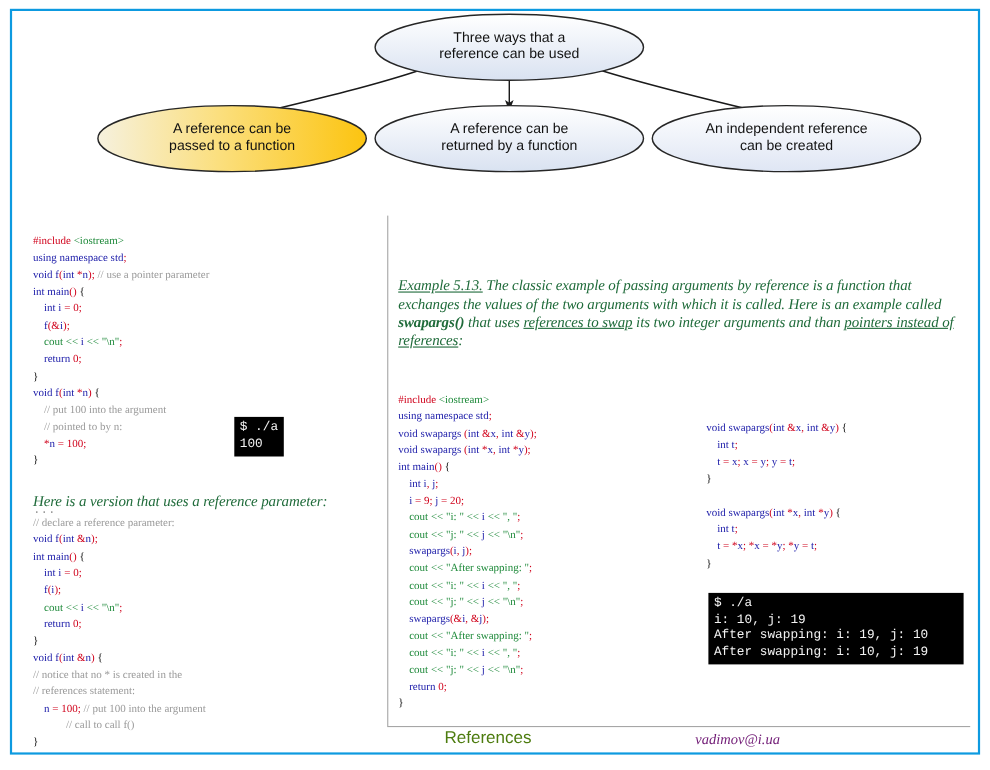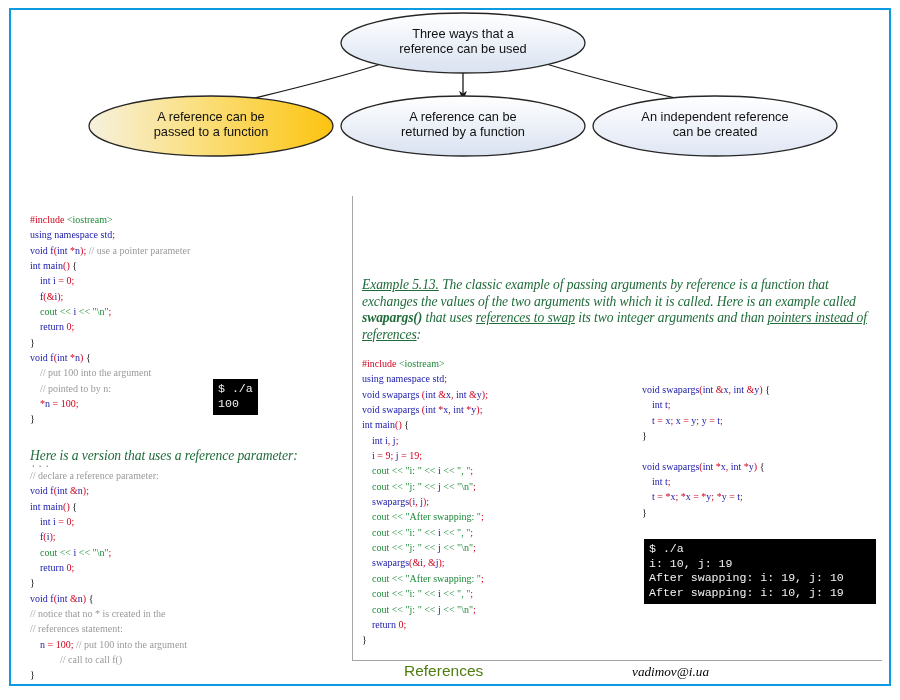--- a/index.html
+++ b/index.html
@@ -47,21 +47,21 @@
     font-style:italic;
     color:#1f6b3a;
     font-size:13.6px;
     line-height:16.5px;
     letter-spacing:-0.1px;
   }
   .prose .u{text-decoration:underline;}
   .prose .b{font-weight:bold;font-style:italic;}
 
   #ex512{position:absolute;left:30px;top:166px;width:300px;}
-  #ex513{position:absolute;left:362px;top:277px;width:520px;}
+  #ex513{position:absolute;left:362px;top:252px;width:520px;}
   #refpara{position:absolute;left:30px;top:448px;width:320px;}
 
   
   .code{
     font-family:Liberation Serif, serif;
     font-size:10px;
     line-height:15.35px;
     white-space:pre;
     color:#1a1aa8;
   }
@@ -104,21 +104,21 @@
   
   #footer-title{
     position:absolute;left:404px;top:662px;
     font-family:"Liberation Sans",sans-serif;
     font-size:15.5px;color:#4d7c0f;
   }
   #footer-mail{
     position:absolute;right:27px;top:664px;
     font-family:"Liberation Serif",serif;
     font-style:italic;
-    font-size:13.2px;color:#000000;
+    font-size:13.2px;color:#701a75;
   }
 </style>
 </head>
 <body>
 
 <div id="slide">
 
   <div class="frame"></div>
 
   <svg class="diagram" viewBox="0 0 900 170" width="900" height="170">
@@ -203,21 +203,21 @@
 <span class="cb">}</span></div>
 
   <div id="ex513" class="prose"><span class="u">Example 5.13.</span><span> The classic example of passing arguments by reference is a function that exchanges the values of the two arguments with which it is called. Here is an </span><span>example called </span><span class="b">swapargs()</span><span> that uses </span><span class="u">references to swap</span><span> its two integer arguments and than </span><span class="u">pointers instead of references</span><span>:</span></div>
 
   <div id="code3" class="code"><span class="cr">#include</span> <span class="cs">&lt;iostream&gt;</span>
 <span class="cd">using</span> <span class="cd">namespace</span> <span class="cd">std</span><span class="cr">;</span>
 <span class="cd">void</span> <span class="cd">swapargs</span> <span class="cr">(</span><span class="cd">int</span> <span class="cr">&amp;</span><span class="cd">x</span><span class="cr">,</span> <span class="cd">int</span> <span class="cr">&amp;</span><span class="cd">y</span><span class="cr">)</span><span class="cr">;</span>
 <span class="cd">void</span> <span class="cd">swapargs</span> <span class="cr">(</span><span class="cd">int</span> <span class="cr">*</span><span class="cd">x</span><span class="cr">,</span> <span class="cd">int</span> <span class="cr">*</span><span class="cd">y</span><span class="cr">)</span><span class="cr">;</span>
 <span class="cd">int</span> <span class="cd">main</span><span class="cr">(</span><span class="cr">)</span> <span class="cb">{</span>
     <span class="cd">int</span> <span class="cd">i</span><span class="cr">,</span> <span class="cd">j</span><span class="cr">;</span>
-    <span class="cd">i</span> <span class="cr">=</span> <span class="cr">9</span><span class="cr">;</span> <span class="cd">j</span> <span class="cr">=</span> <span class="cr">19</span><span class="cr">;</span>
+    <span class="cd">i</span> <span class="cr">=</span> <span class="cr">9</span><span class="cr">;</span> <span class="cd">j</span> <span class="cr">=</span> <span class="cr">20</span><span class="cr">;</span>
     <span class="cs">cout</span> <span class="cg">&lt;&lt;</span> <span class="cs">"i: "</span> <span class="cg">&lt;&lt;</span> <span class="cd">i</span> <span class="cg">&lt;&lt;</span> <span class="cs">", "</span><span class="cr">;</span>
     <span class="cs">cout</span> <span class="cg">&lt;&lt;</span> <span class="cs">"j: "</span> <span class="cg">&lt;&lt;</span> <span class="cd">j</span> <span class="cg">&lt;&lt;</span> <span class="cs">"\n"</span><span class="cr">;</span>
     <span class="cd">swapargs</span><span class="cr">(</span><span class="cd">i</span><span class="cr">,</span> <span class="cd">j</span><span class="cr">)</span><span class="cr">;</span>
     <span class="cs">cout</span> <span class="cg">&lt;&lt;</span> <span class="cs">"After swapping: "</span><span class="cr">;</span>
     <span class="cs">cout</span> <span class="cg">&lt;&lt;</span> <span class="cs">"i: "</span> <span class="cg">&lt;&lt;</span> <span class="cd">i</span> <span class="cg">&lt;&lt;</span> <span class="cs">", "</span><span class="cr">;</span>
     <span class="cs">cout</span> <span class="cg">&lt;&lt;</span> <span class="cs">"j: "</span> <span class="cg">&lt;&lt;</span> <span class="cd">j</span> <span class="cg">&lt;&lt;</span> <span class="cs">"\n"</span><span class="cr">;</span>
     <span class="cd">swapargs</span><span class="cr">(</span><span class="cr">&amp;</span><span class="cd">i</span><span class="cr">,</span> <span class="cr">&amp;</span><span class="cd">j</span><span class="cr">)</span><span class="cr">;</span>
     <span class="cs">cout</span> <span class="cg">&lt;&lt;</span> <span class="cs">"After swapping: "</span><span class="cr">;</span>
     <span class="cs">cout</span> <span class="cg">&lt;&lt;</span> <span class="cs">"i: "</span> <span class="cg">&lt;&lt;</span> <span class="cd">i</span> <span class="cg">&lt;&lt;</span> <span class="cs">", "</span><span class="cr">;</span>
     <span class="cs">cout</span> <span class="cg">&lt;&lt;</span> <span class="cs">"j: "</span> <span class="cg">&lt;&lt;</span> <span class="cd">j</span> <span class="cg">&lt;&lt;</span> <span class="cs">"\n"</span><span class="cr">;</span>

